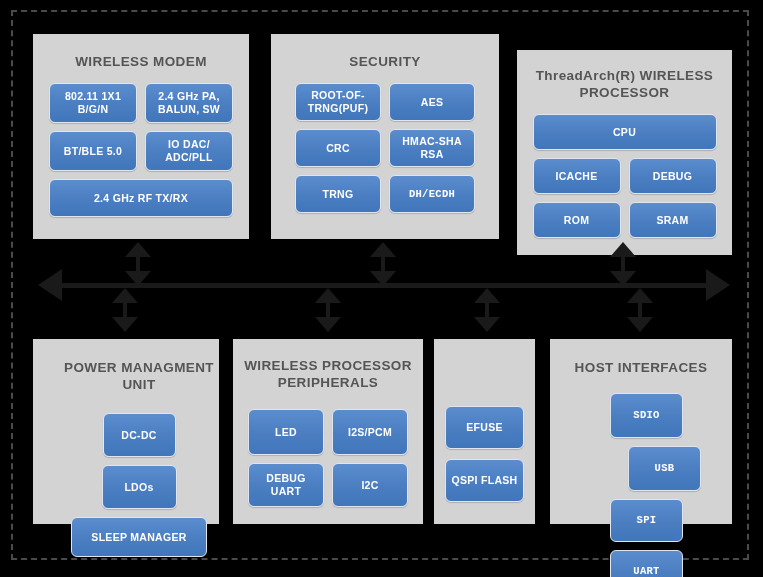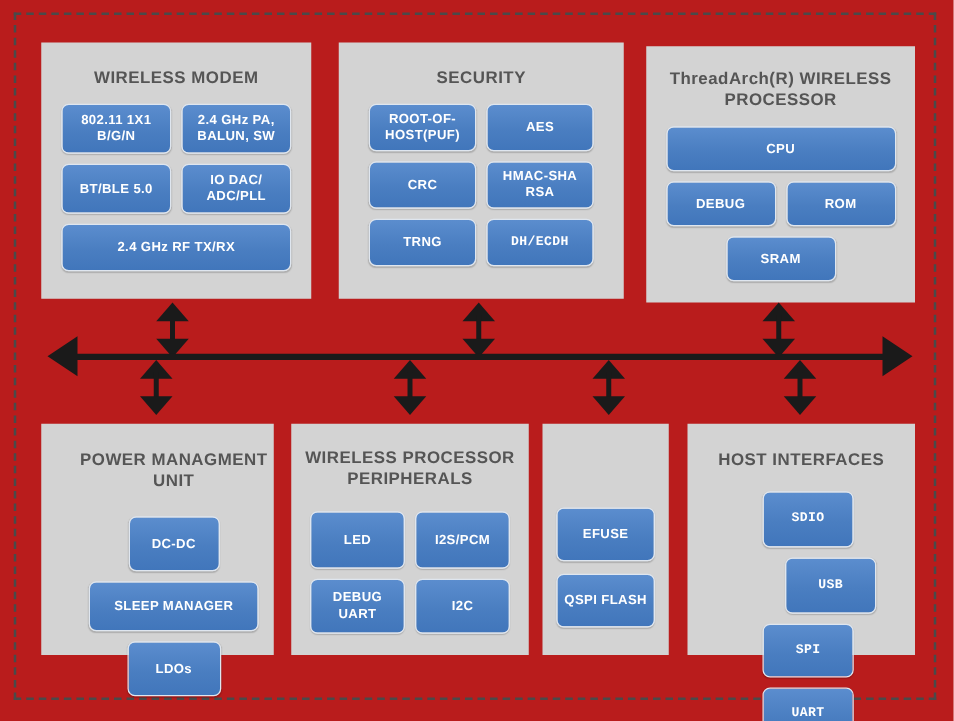--- a/index.html
+++ b/index.html
@@ -7,21 +7,21 @@
     padding: 0;
     background: #ffffff;
   }
   body {
     font-family: "Liberation Sans", sans-serif;
   }
   #diagram {
     position: relative;
     width: 763px;
     height: 577px;
-    background: #b91c1c;
+    background: #000000;
     overflow: hidden;
   }
   
   #outer-frame {
     position: absolute;
     left: 11px;
     top: 10px;
     width: 738px;
     height: 550px;
     border: 2px dashed #4a4a4a;
@@ -140,33 +140,34 @@
       <div class="block" style="width:88px; height:40px;">2.4 GHz PA, BALUN, SW</div>
       <div class="block" style="width:88px; height:40px;">BT/BLE 5.0</div>
       <div class="block" style="width:88px; height:40px;">IO DAC/ ADC/PLL</div>
       <div class="block" style="width:184px; height:38px;">2.4 GHz RF TX/RX</div>
     </div>
   </div>
 
   <div class="group" style="left:271px; top:34px; width:228px; height:205px; padding-top:19px;">
     <div class="group-title">SECURITY</div>
     <div class="blocks" style="padding:13px 16px 0 16px; gap:8px;">
-      <div class="block" style="width:86px; height:38px;">ROOT-OF- HOST(PUF)</div>
+      <div class="block" style="width:86px; height:38px;">ROOT-OF- TRNG(PUF)</div>
       <div class="block" style="width:86px; height:38px;">AES</div>
       <div class="block" style="width:86px; height:38px;">CRC</div>
       <div class="block" style="width:86px; height:38px;">HMAC-SHA RSA</div>
       <div class="block" style="width:86px; height:38px;">TRNG</div>
       <div class="block" style="width:86px; height:38px;font-family:Liberation Mono, monospace;">DH/ECDH</div>
     </div>
   </div>
 
-  <div class="group" style="left:517px; top:37px; width:215px; height:205px; padding-top:17px;">
+  <div class="group" style="left:517px; top:50px; width:215px; height:205px; padding-top:17px;">
     <div class="group-title">ThreadArch(R) WIRELESS PROCESSOR</div>
     <div class="blocks" style="padding:13px 14px 0 14px; gap:8px;">
       <div class="block" style="width:184px; height:36px;">CPU</div>
+      <div class="block" style="width:88px; height:36px;">ICACHE</div>
       <div class="block" style="width:88px; height:36px;">DEBUG</div>
       <div class="block" style="width:88px; height:36px;">ROM</div>
       <div class="block" style="width:88px; height:36px;">SRAM</div>
     </div>
   </div>
 
   <div class="vconn" style="left:125px; top:242px; height:44px;">
     <div class="head up"></div>
     <div class="shaft" style="top:10px; height:24px;"></div>
     <div class="head down"></div>
@@ -209,22 +210,22 @@
   <div class="vconn" style="left:627px; top:288px; height:44px;">
     <div class="head up"></div>
     <div class="shaft" style="top:10px; height:24px;"></div>
     <div class="head down"></div>
   </div>
 
   <div class="group" style="left:33px; top:339px; width:186px; height:185px; padding-top:20px;padding-left:26px;">
     <div class="group-title">POWER MANAGMENT UNIT</div>
     <div class="blocks" style="padding:20px 12px 0 12px; gap:8px;">
       <div class="block" style="width:73px; height:44px;">DC-DC</div>
+      <div class="block" style="width:75px; height:44px;">LDOs</div>
       <div class="block" style="width:158px; height:40px;">SLEEP MANAGER</div>
-      <div class="block" style="width:75px; height:44px;">LDOs</div>
     </div>
   </div>
 
   <div class="group" style="left:233px; top:339px; width:190px; height:185px; padding-top:18px;">
     <div class="group-title">WIRELESS PROCESSOR PERIPHERALS</div>
     <div class="blocks" style="padding:18px 13px 0 13px; gap:8px;">
       <div class="block" style="width:76px; height:46px;">LED</div>
       <div class="block" style="width:76px; height:46px;">I2S/PCM</div>
       <div class="block" style="width:76px; height:44px;">DEBUG UART</div>
       <div class="block" style="width:76px; height:44px;">I2C</div>

